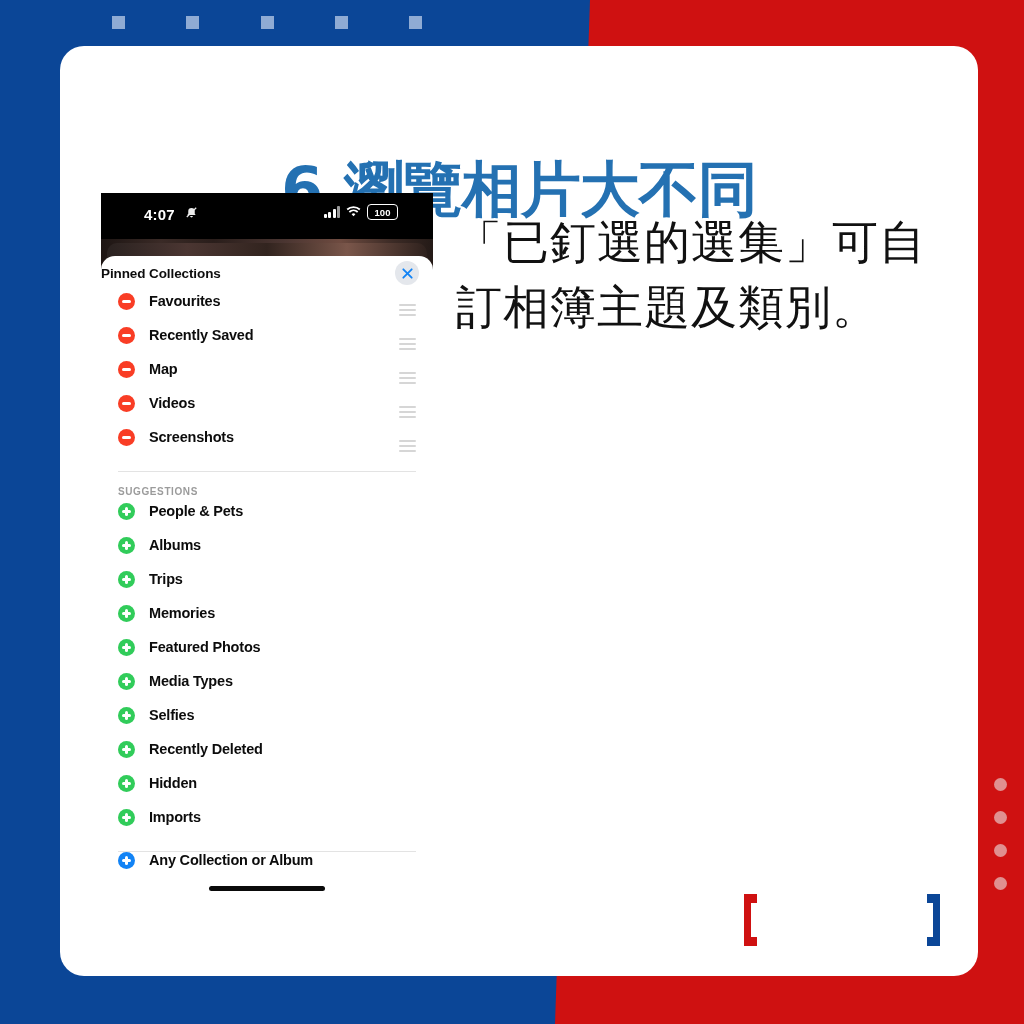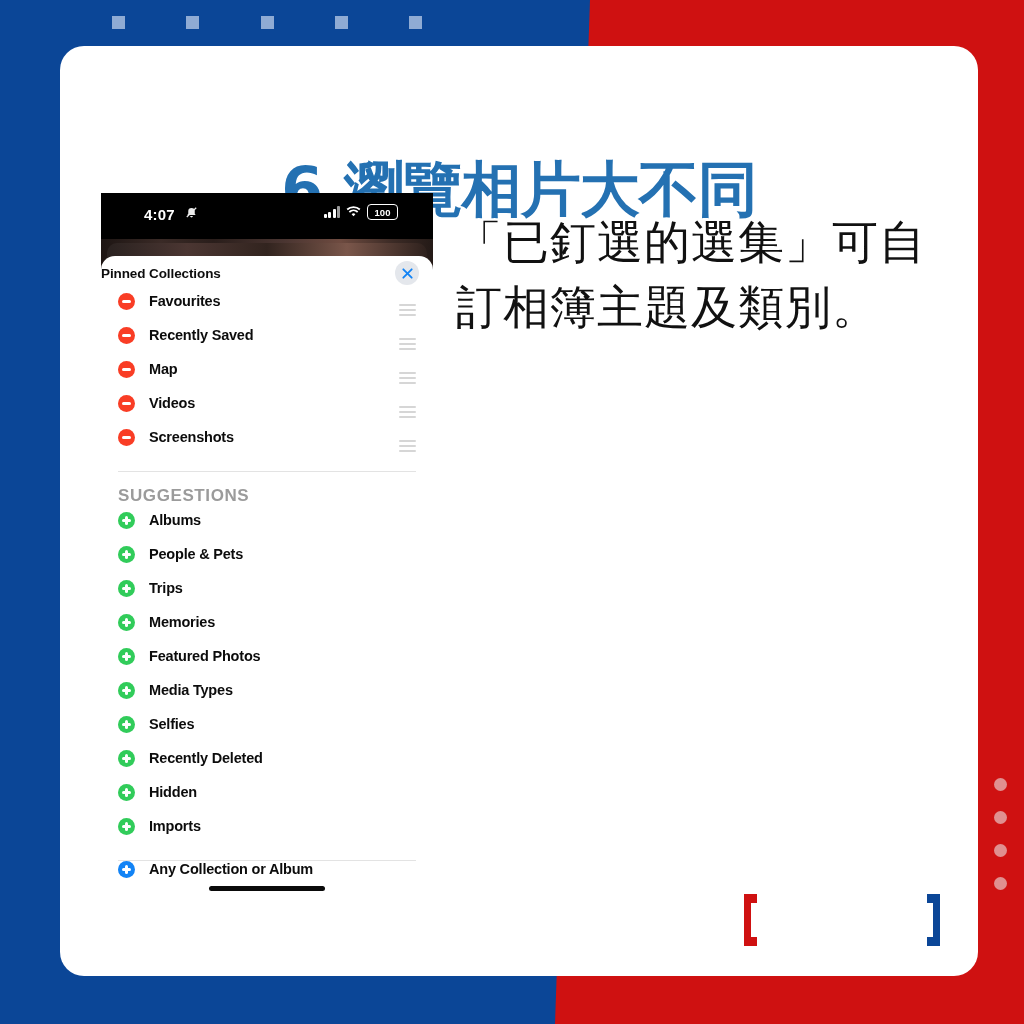--- a/index.html
+++ b/index.html
@@ -243,21 +243,21 @@
     border-radius: 1px;
   }
 
   .divider {
     height: 1px;
     background: #e3e3e3;
     margin: 8px 17px 0 17px;
   }
   .section-label {
     padding: 14px 0 6px 17px;
-    font-size: 17px;
+    font-size: 10px;
     font-weight: 600;
     letter-spacing: .6px;
     color: #9b9b9b;
   }
   .home-indicator {
     position: absolute;
     left: 50%;
     transform: translateX(-50%);
     bottom: 12px;
     width: 116px;
@@ -458,30 +458,30 @@
         <div class="section-label">SUGGESTIONS</div>
 
         <div class="rows" id="suggestion-rows">
             <div class="row">
               <div class="badge-wrap">
                 <div class="badge plus">
                   <span class="bar-h"></span>
                   <span class="bar-v"></span>
                 </div>
               </div>
+              <div class="row-label">People &amp; Pets</div>
+            </div>
+            <div class="row">
+              <div class="badge-wrap">
+                <div class="badge plus">
+                  <span class="bar-h"></span>
+                  <span class="bar-v"></span>
+                </div>
+              </div>
               <div class="row-label">Albums</div>
-            </div>
-            <div class="row">
-              <div class="badge-wrap">
-                <div class="badge plus">
-                  <span class="bar-h"></span>
-                  <span class="bar-v"></span>
-                </div>
-              </div>
-              <div class="row-label">People &amp; Pets</div>
             </div>
             <div class="row">
               <div class="badge-wrap">
                 <div class="badge plus">
                   <span class="bar-h"></span>
                   <span class="bar-v"></span>
                 </div>
               </div>
               <div class="row-label">Trips</div>
             </div>

